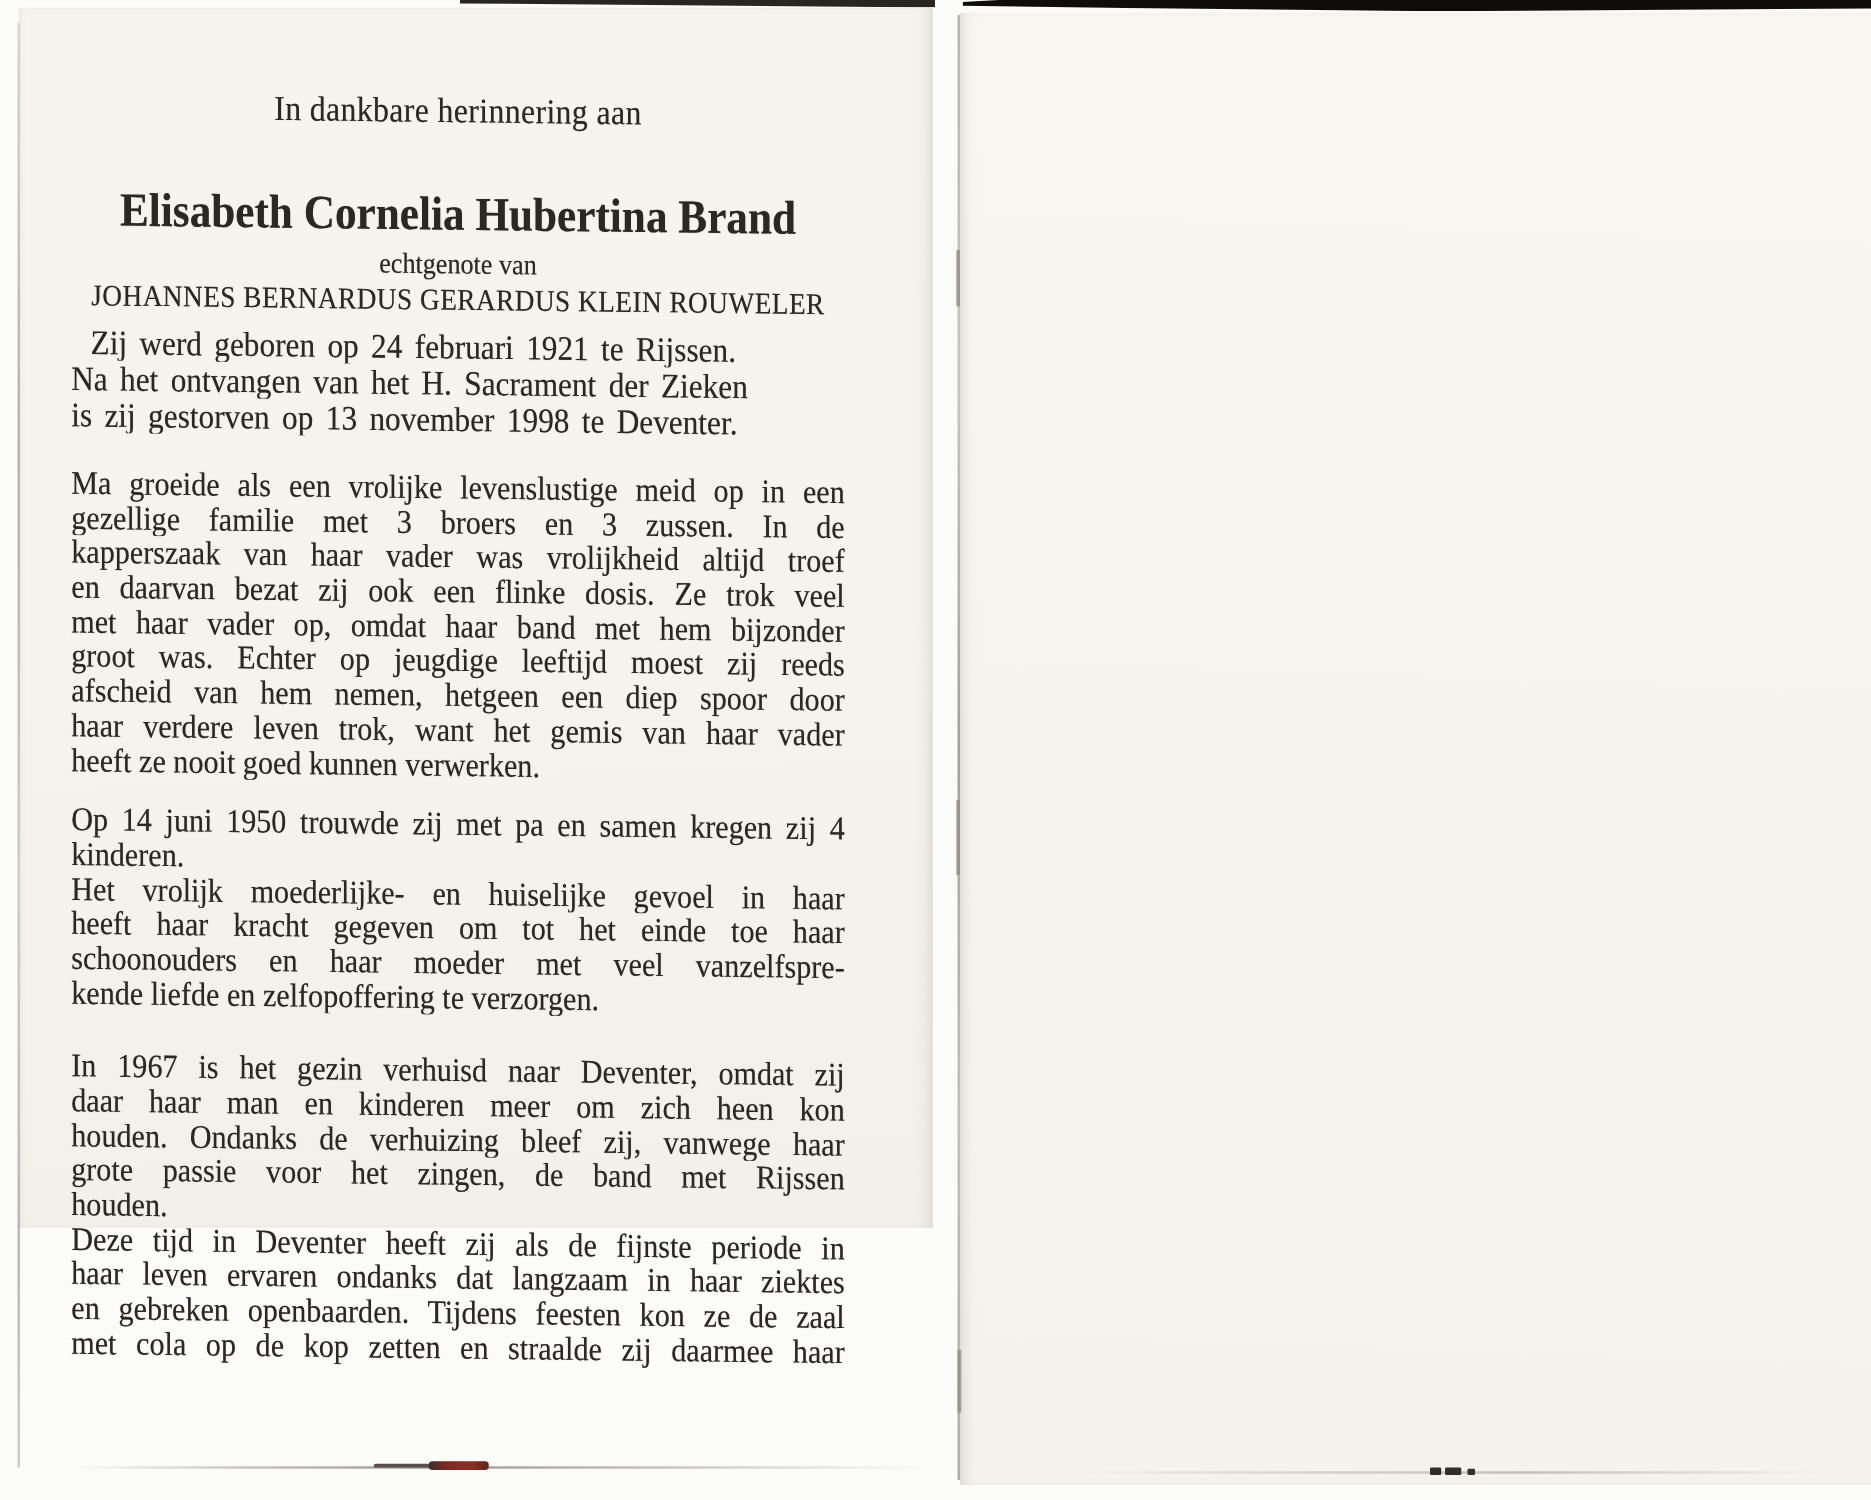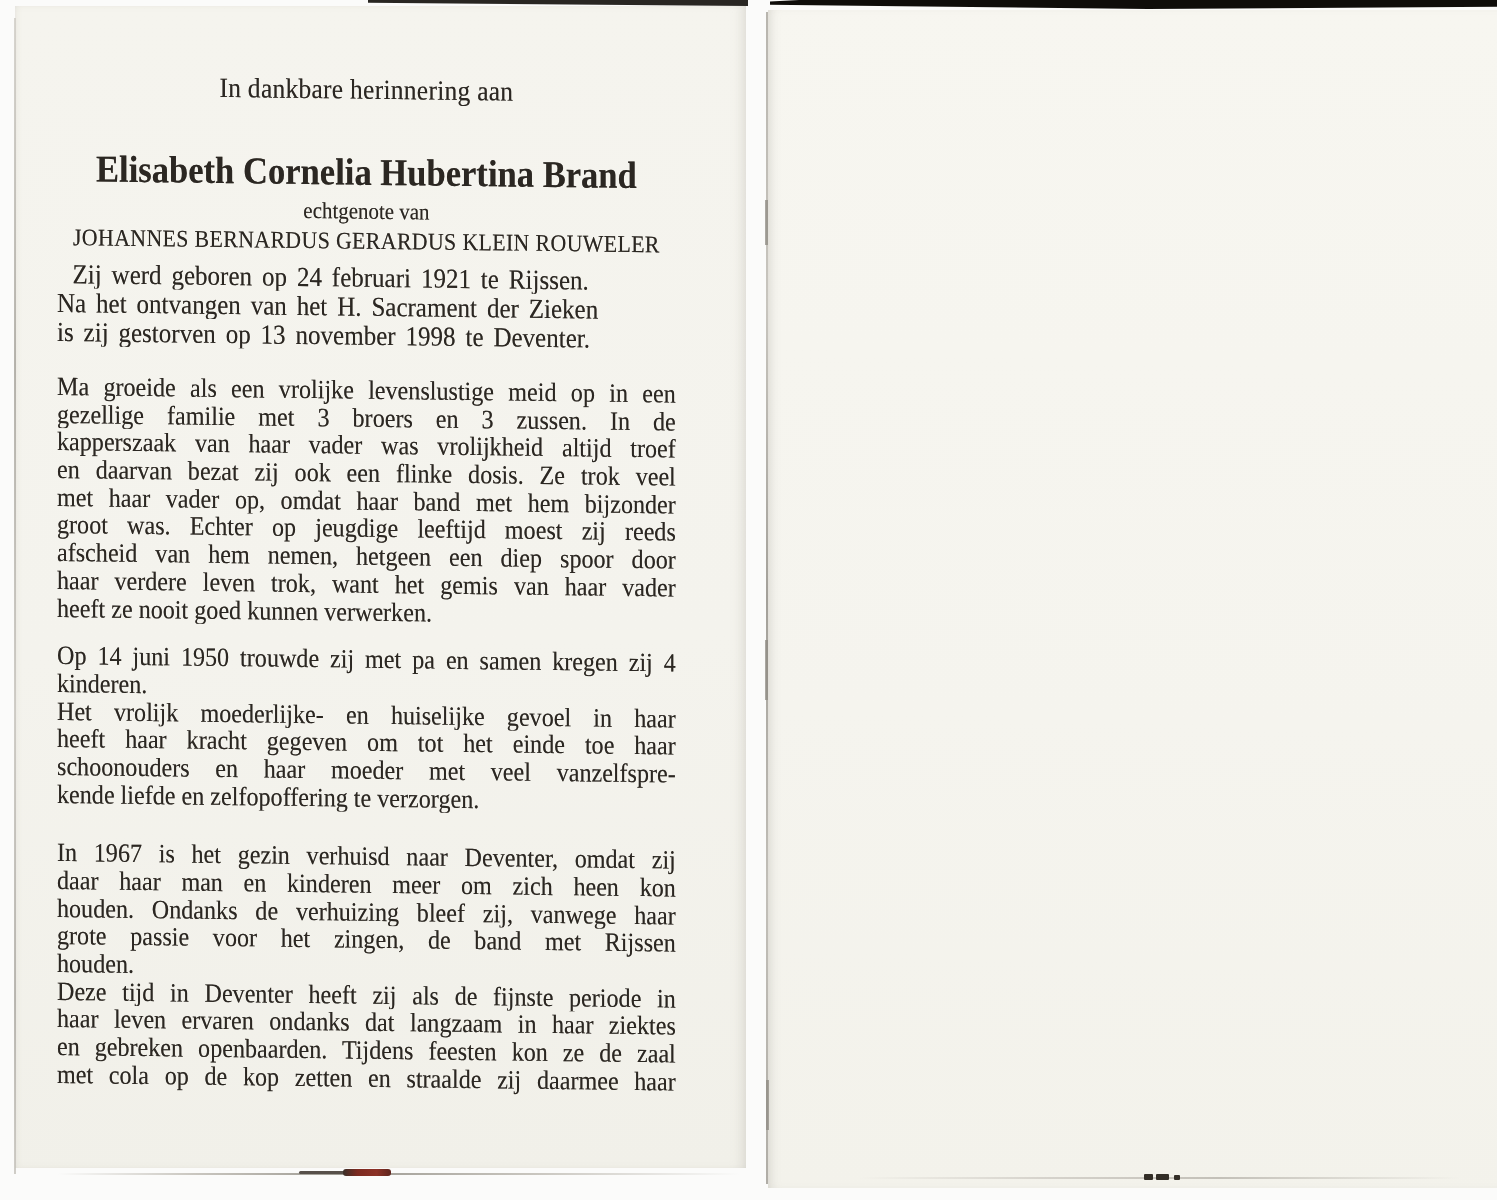--- a/index.html
+++ b/index.html
@@ -6,21 +6,21 @@
   body{
     width:1497px;height:1200px;overflow:hidden;
     background:var(--scan-background,#fbfbfa);
     font-family:"Liberation Serif","DejaVu Serif",serif;
   }
   .scan{position:relative;width:1497px;height:1200px;}
 
   
   .page{position:absolute;}
   .page-left{
-    left:15px;top:6px;width:731px;height:1162px;
+    left:15px;top:6px;width:731px;height:976px;
     background:linear-gradient(178deg,var(--paper-left,#f5f4ee) 0%,#f4f3ed 55%,#f1f0e9 100%);
     box-shadow:inset -10px 0 16px -12px rgba(115,110,100,.35), inset 4px 0 8px -6px rgba(115,110,100,.25);
   }
   .page-right{
     left:768px;top:10px;width:729px;height:1178px;
     background:linear-gradient(182deg,var(--paper-right,#f7f6f0) 0%,#f5f4ee 60%,#f3f2eb 100%);
     box-shadow:inset 8px 0 14px -10px rgba(115,110,100,.4);
   }
 
   

